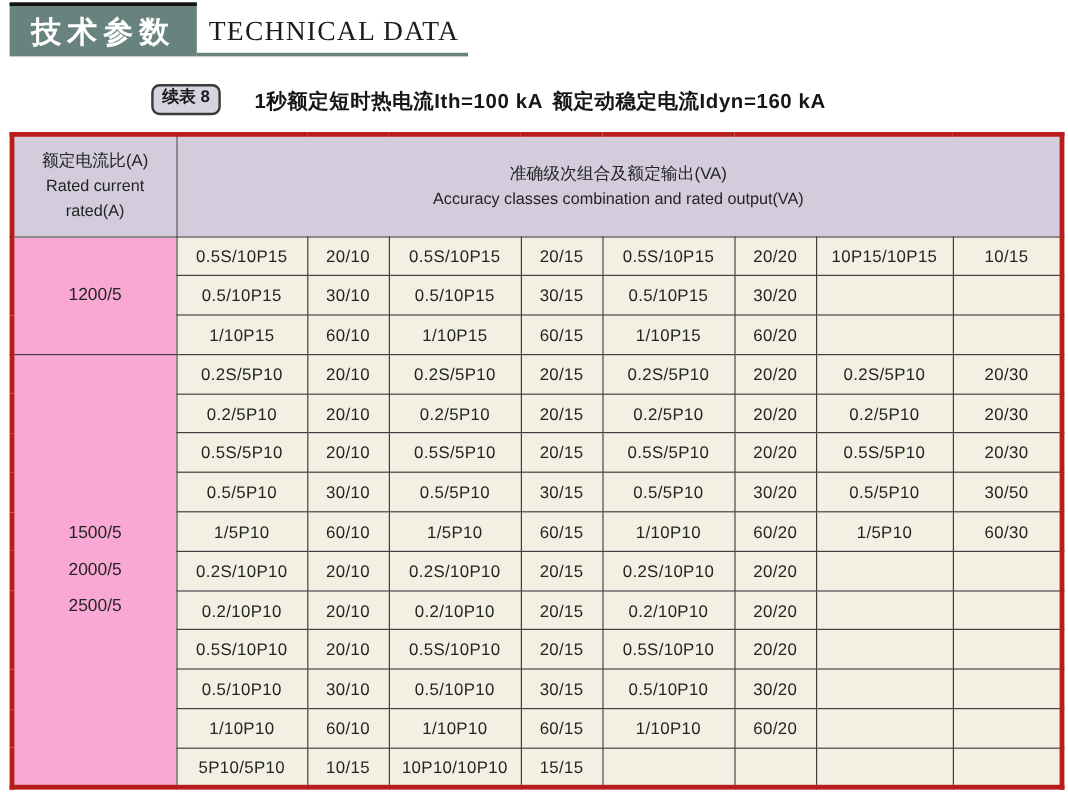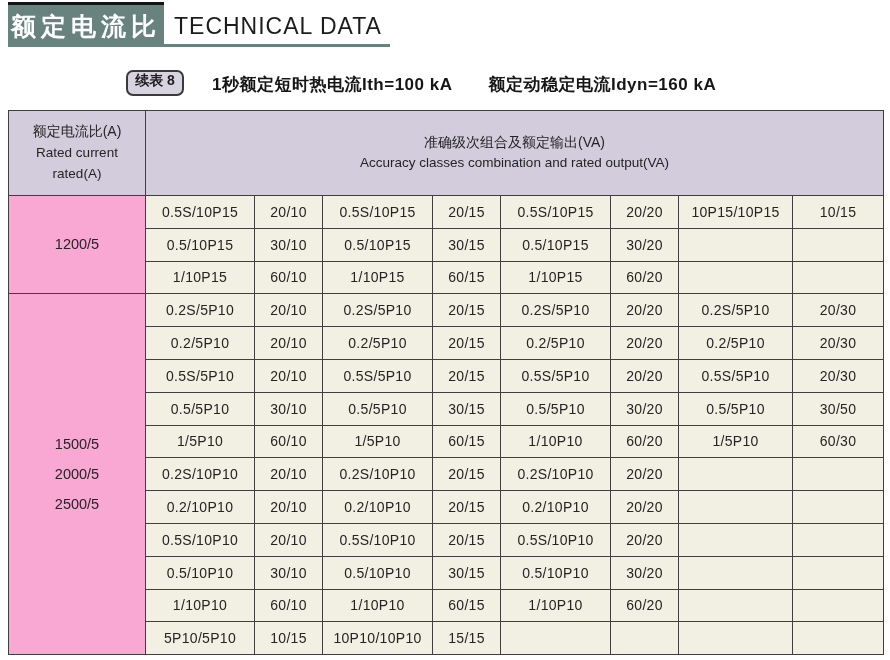--- a/index.html
+++ b/index.html
@@ -14,74 +14,74 @@
   .section-badge{
     position:absolute;left:8px;top:2px;
     width:156px;height:42px;
     background:#68827e;
     border-top:3px solid #141414;
     display:flex;align-items:center;justify-content:center;
     color:#ffffff;font-size:25px;font-weight:bold;letter-spacing:5px;
   }
   .section-title{
     position:absolute;left:174px;top:13px;
-    font-size:23px;letter-spacing:1px;color:#1c1c1c;
+    font-size:23px;letter-spacing:1px;color:#1c1c1c;font-family:Liberation Serif, serif;
   }
   .title-underline{
     position:absolute;left:164px;top:44px;
     width:226px;height:3px;background:#68827e;
   }
   .cont-badge{
     position:absolute;left:126px;top:70px;
     width:54px;height:22px;
     background:#d7d3e1;
     border:2px solid #3a3a3a;border-radius:7px;
     display:flex;align-items:flex-start;justify-content:center;
     font-size:14px;font-weight:bold;color:#1c1c1c;
   }
   .subtitle{
     position:absolute;left:212px;top:73px;
     font-size:17px;font-weight:bold;color:#161616;letter-spacing:0.5px;
   }
-  .subtitle .part2{margin-left:36px;text-align:center;}
+  .subtitle .part2{margin-left:8px;text-align:center;}
   
   table.data-table{
     position:absolute;left:8px;top:110px;
     width:875px;height:545px;
     border-collapse:collapse;table-layout:fixed;
     font-size:14px;
   }
   table.data-table td, table.data-table th{
     border:1px solid #3f3f3f;
     text-align:center;vertical-align:middle;
     padding:0;overflow:hidden;
     font-weight:normal;color:#242424;
   }
-  table.data-table{border:1px solid #b91c1c;}
+  table.data-table{border:4px solid #b91c1c;}
   thead tr{height:85px;}
   tbody tr{height:32.8px;}
   th.header-left, th.header-right{
     background:#d2ccdc;
     font-size:13.5px;line-height:1.55;
   }
   th .zh{font-size:14px;}
   td.group-cell{
     background:#f9a8d4;
     font-size:14.5px;line-height:2.1;
   }
   td.data-cell{
     background:#f2f0e2;
     letter-spacing:0.3px;
   }
 </style>
 </head>
 <body>
 
 <div class="section-badge">
-  <span>额定电流比</span>
+  <span>技术参数</span>
 </div>
 <div class="section-title">TECHNICAL DATA</div>
 <div class="title-underline"></div>
 
 <div class="cont-badge">
   <span>续表 8</span>
 </div>
 <div class="subtitle">
   <span class="part1">1秒额定短时热电流Ith=100 kA</span><span class="part2">额定动稳定电流Idyn=160 kA</span>
 </div>

